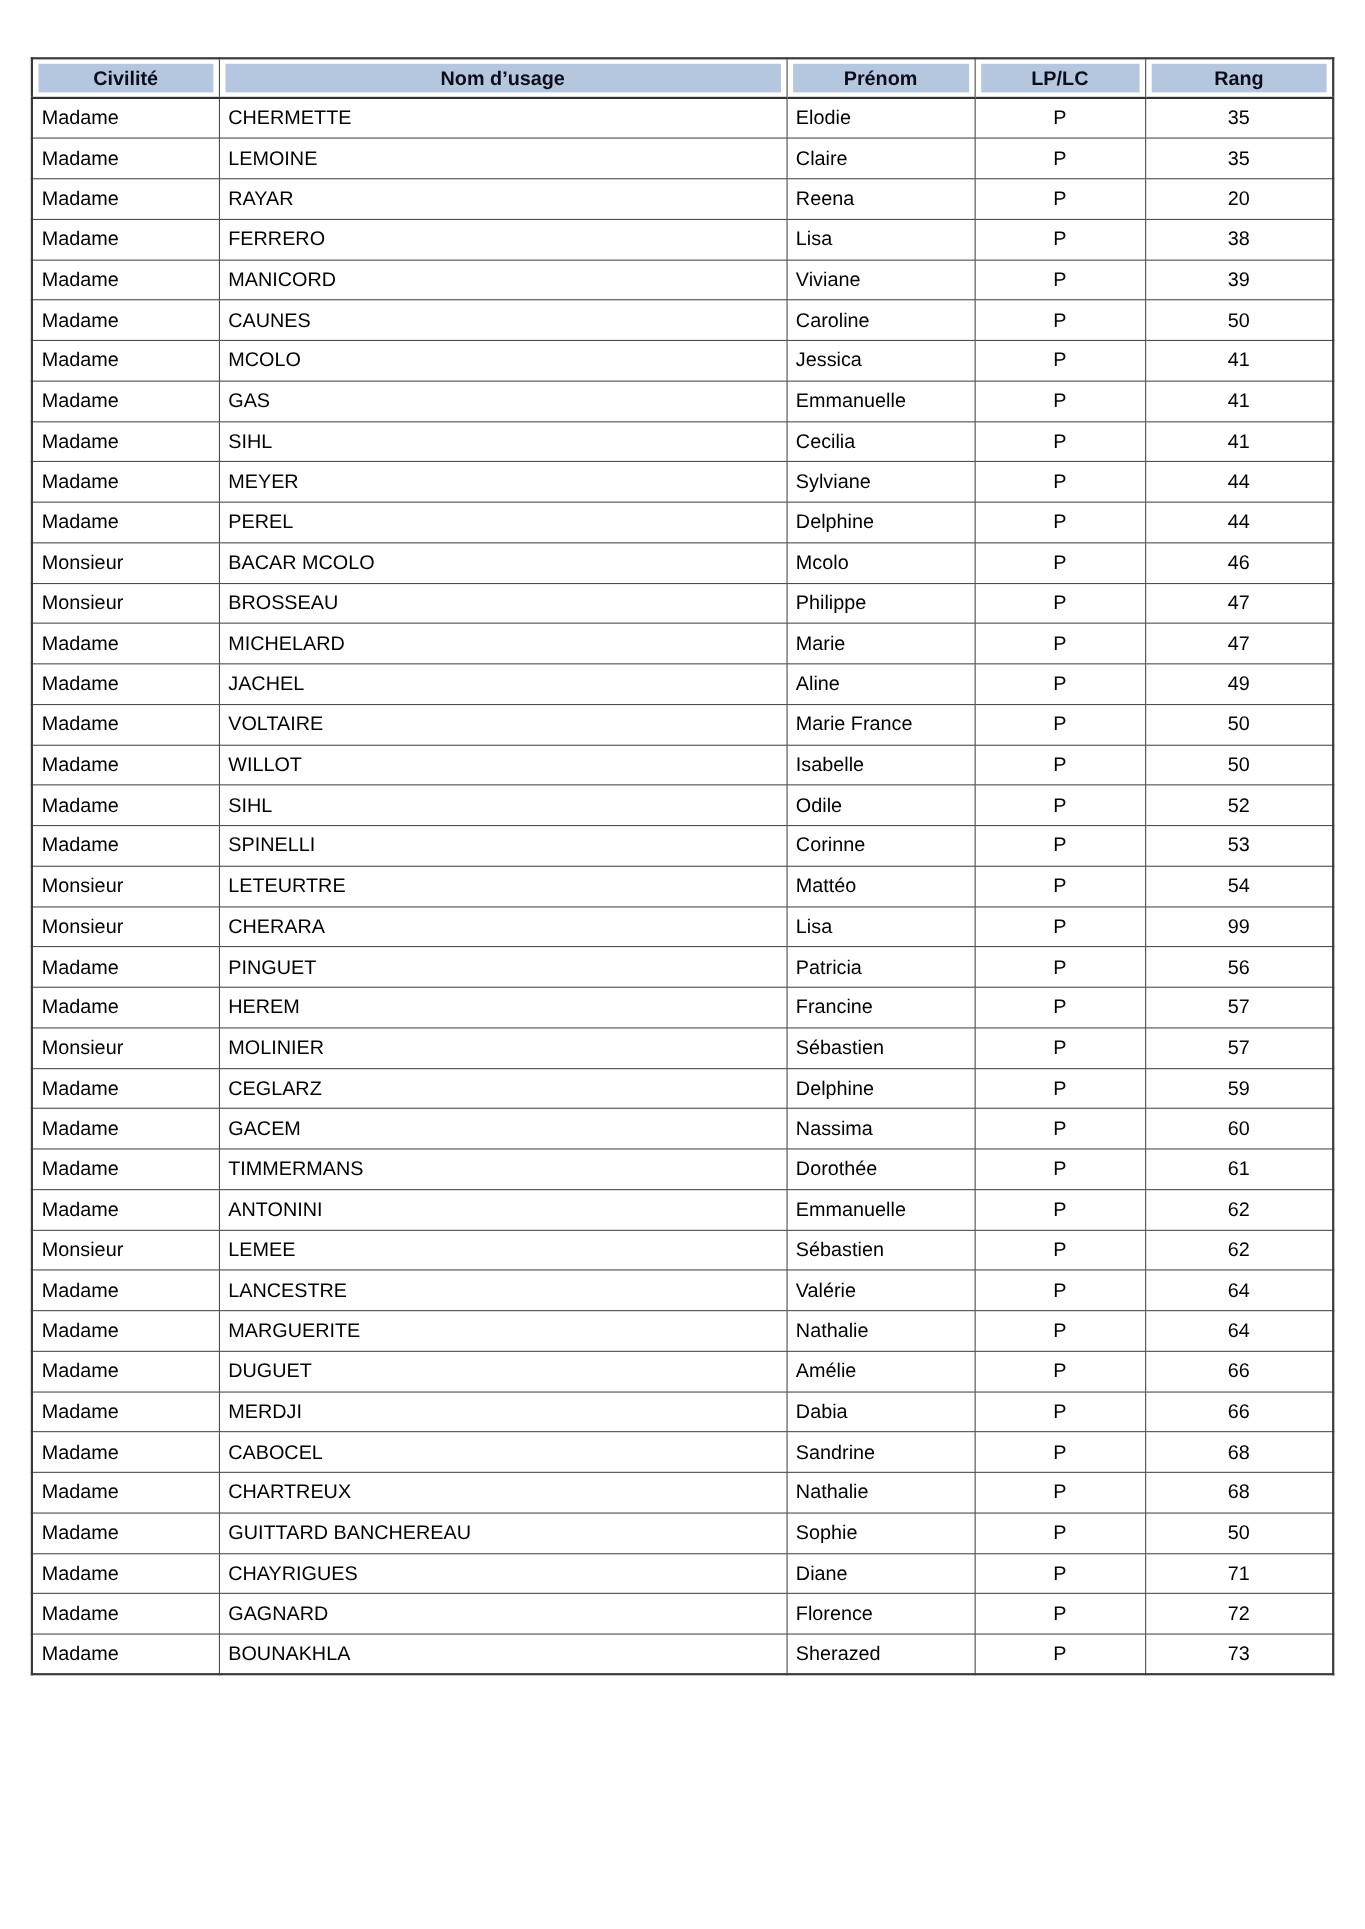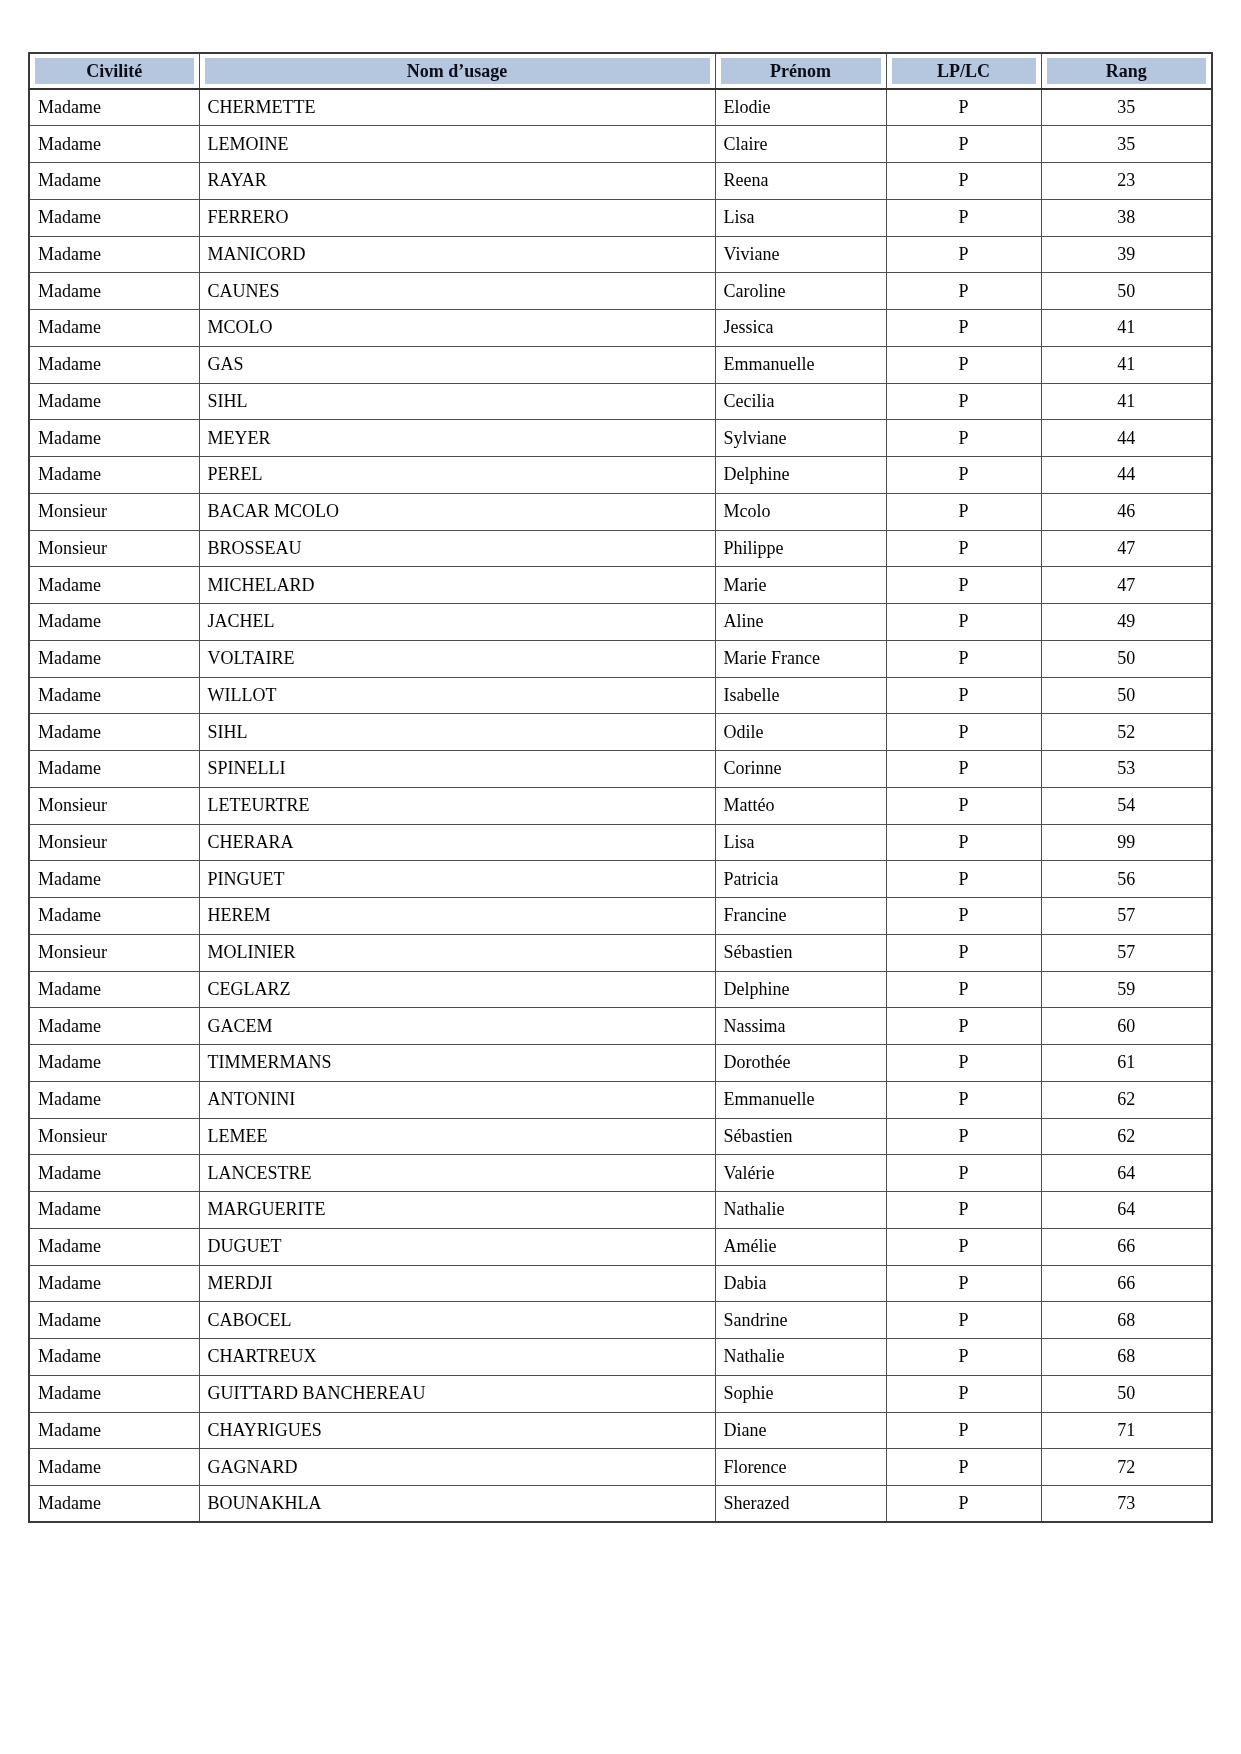--- a/index.html
+++ b/index.html
@@ -5,21 +5,21 @@
   html, body {
     margin: 0;
     padding: 0;
     background: #ffffff;
   }
   .page {
     position: relative;
     width: 1241px;
     height: 1754px;
     background: #ffffff;
-    font-family: Liberation Serif, serif;
+    font-family: Liberation Sans, sans-serif;
     color: #000000;
   }
   table.roster {
     position: absolute;
     left: 28px;
     top: 52px;
     width: 1183px;
     border-collapse: collapse;
     table-layout: fixed;
     border: 2px solid #3a3a3a;
@@ -105,21 +105,21 @@
           <td class="left">LEMOINE</td>
           <td class="left">Claire</td>
           <td class="center">P</td>
           <td class="center">35</td>
         </tr>
         <tr>
           <td class="left">Madame</td>
           <td class="left">RAYAR</td>
           <td class="left">Reena</td>
           <td class="center">P</td>
-          <td class="center">23</td>
+          <td class="center">20</td>
         </tr>
         <tr>
           <td class="left">Madame</td>
           <td class="left">FERRERO</td>
           <td class="left">Lisa</td>
           <td class="center">P</td>
           <td class="center">38</td>
         </tr>
         <tr>
           <td class="left">Madame</td>

